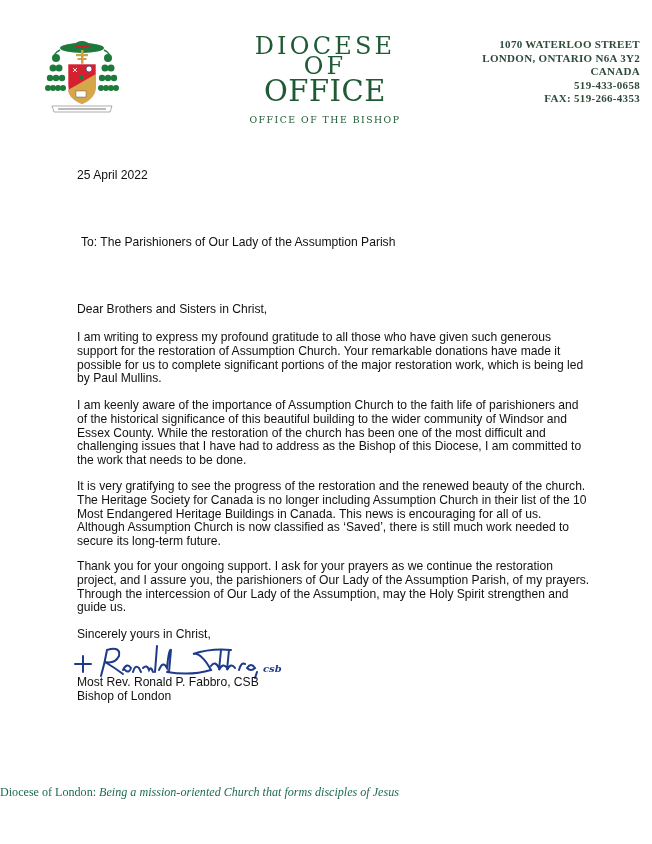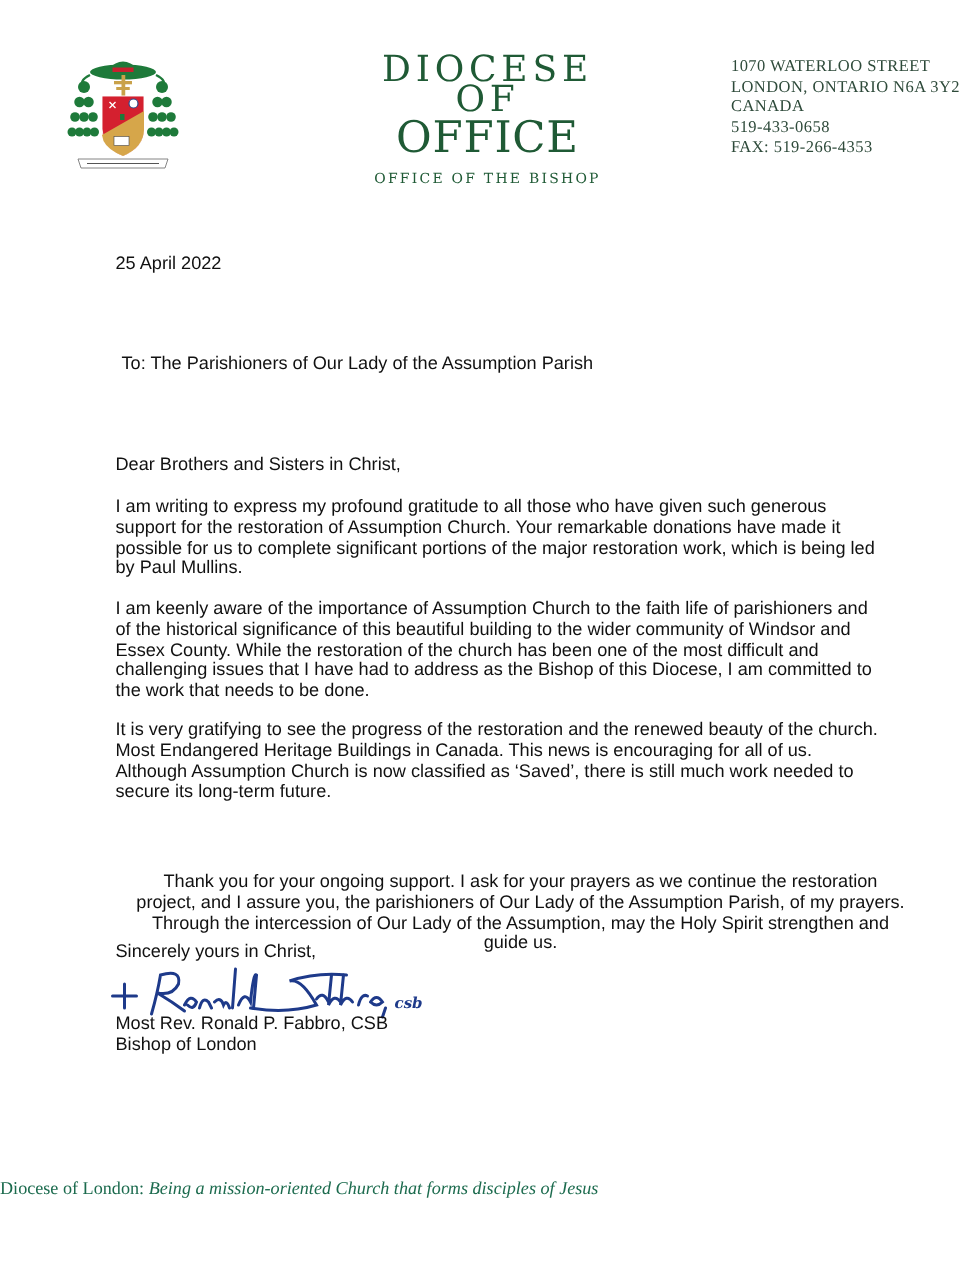--- a/index.html
+++ b/index.html
@@ -9,32 +9,32 @@
   
   .crest { position: absolute; left: 42px; top: 36px; width: 80px; height: 80px; }
 
   
   .diocese { position: absolute; left: 240px; top: 36px; width: 170px; text-align: center; color: #1f5a35; font-family: "DejaVu Serif", "Liberation Serif", serif; }
   .diocese .l1 { font-size: 24px; letter-spacing: 3.2px; line-height: 20px; }
   .diocese .l2 { font-size: 29px; letter-spacing: 0.5px; line-height: 30px; margin-top: 0px; }
   .diocese .l3 { font-size: 9.3px; letter-spacing: 1.5px; line-height: 12px; margin-top: 8px; }
 
   
-  .address { position: absolute; right: 12px; top: 38px; text-align: left; color: #2e4a3a; font-family: "Liberation Serif", "DejaVu Serif", serif; font-size: 11px; line-height: 13.6px; letter-spacing: 0.3px; }
+  .address { position: absolute; right: 12px; top: 38px; text-align: right; color: #2e4a3a; font-family: "Liberation Serif", "DejaVu Serif", serif; font-size: 11px; line-height: 13.6px; letter-spacing: 0.3px; font-weight: bold; }
 
   
   .letter { position: absolute; left: 77px; top: 0; width: 560px; font-family: "Liberation Sans", sans-serif; font-size: 12.1px; color: #111; line-height: 13.8px; }
   .letter p { margin: 0; }
   .date { position: absolute; top: 169px; left: 0; }
   .to { position: absolute; top: 236px; left: 4px; font-weight: normal; }
   .salutation { position: absolute; top: 303px; left: 0; }
   .para1 { position: absolute; top: 331px; left: 0; width: 540px; }
   .para2 { position: absolute; top: 399px; left: 0; width: 540px; }
   .para3 { position: absolute; top: 480px; left: 0; width: 540px; }
-  .para4 { position: absolute; top: 581px; left: 0; width: 540px; text-align: center; }
+  .para4 { position: absolute; top: 560px; left: 0; width: 540px; }
   .closing { position: absolute; top: 628px; left: 0; }
   .signature { position: absolute; top: 642px; left: -6px; width: 240px; height: 38px; }
   .signer-name { position: absolute; top: 676px; left: 0; }
   .signer-title { position: absolute; top: 690px; left: 0; }
 
   
   .footer { position: absolute; top: 785px; left: 0; width: 652px; text-align: left; font-family: Liberation Serif, serif; font-size: 12.1px; color: #1c6b4e; }
   .footer .tagline { font-style: italic; }
 </style>
 </head>
@@ -119,20 +119,21 @@
     <div class="para2">
       <div>I am keenly aware of the importance of Assumption Church to the faith life of parishioners and</div>
       <div>of the historical significance of this beautiful building to the wider community of Windsor and</div>
       <div>Essex County. While the restoration of the church has been one of the most difficult and</div>
       <div>challenging issues that I have had to address as the Bishop of this Diocese, I am committed to</div>
       <div>the work that needs to be done.</div>
     </div>
 
     <div class="para3">
       <div>It is very gratifying to see the progress of the restoration and the renewed beauty of the church.</div>
+      <div>The Heritage Society for Canada is no longer including Assumption Church in their list of the 10</div>
       <div>Most Endangered Heritage Buildings in Canada. This news is encouraging for all of us.</div>
       <div>Although Assumption Church is now classified as ‘Saved’, there is still much work needed to</div>
       <div>secure its long-term future.</div>
     </div>
 
     <div class="para4">
       <div>Thank you for your ongoing support. I ask for your prayers as we continue the restoration</div>
       <div>project, and I assure you, the parishioners of Our Lady of the Assumption Parish, of my prayers.</div>
       <div>Through the intercession of Our Lady of the Assumption, may the Holy Spirit strengthen and</div>
       <div>guide us.</div>

